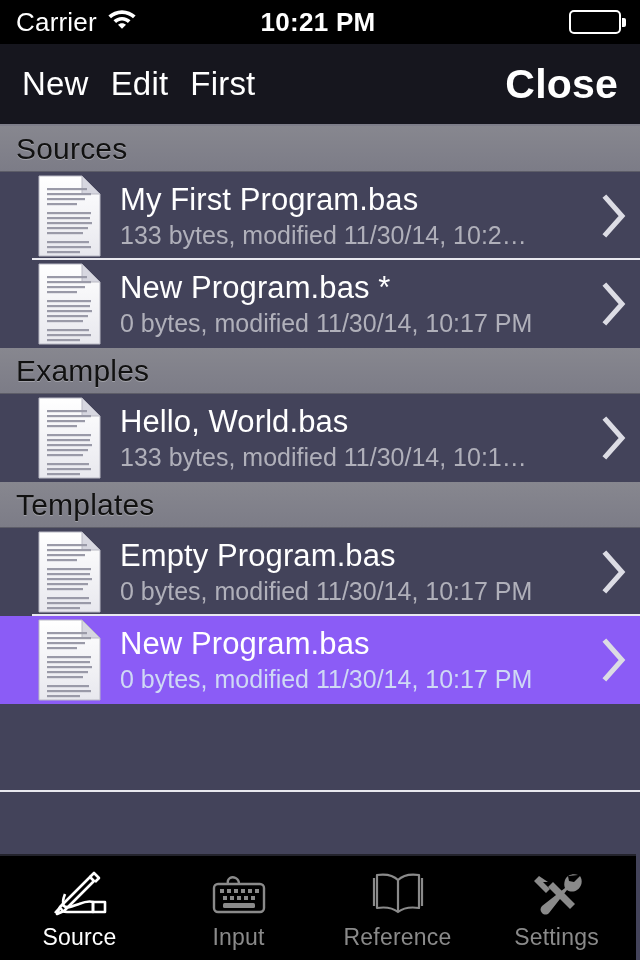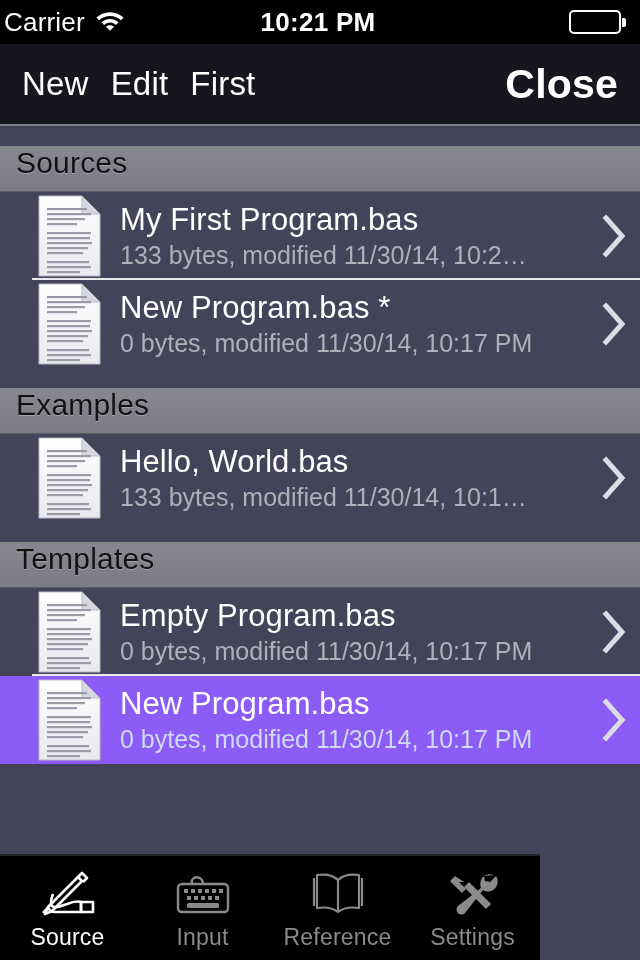--- a/index.html
+++ b/index.html
@@ -9,21 +9,21 @@
     font-family: "Liberation Sans", "DejaVu Sans", sans-serif;
     overflow: hidden;
   }
   .phone { position: relative; width: 640px; height: 960px; background: #43435a; }
 
   
   .statusbar {
     position: relative; height: 44px; background: #000;
     display: flex; align-items: center;
   }
-  .sb-left { position: absolute; left: 4px; display: flex; align-items: center; gap: 10px; }
+  .sb-left { position: absolute; left: 16px; display: flex; gap: 10px; }
   .sb-carrier { color: #fff; font-size: 26px; letter-spacing: .2px; }
   .wifi-icon { display: block; }
   .sb-center {
     position: absolute; left: 0; right: 4px; text-align: center;
     color: #fff; font-size: 26px; font-weight: 700; letter-spacing: .3px;
   }
   .sb-right { position: absolute; right: 14px; display: flex; align-items: center; }
   .battery-body {
     width: 52px; height: 24px; border: 2px solid #fff; border-radius: 5px;
     padding: 2px; display: block;
@@ -39,23 +39,22 @@
   }
   .nav-left { display: flex; align-items: baseline; gap: 22px; }
   .nav-btn { color: #fff; font-size: 33px; font-weight: 400; letter-spacing: .2px; }
   .nav-right { position: absolute; right: 22px; }
   .nav-btn-strong { color: #fff; font-size: 41px; font-weight: 700; letter-spacing: .2px; }
 
   
   .table { position: relative; height: 704px; background: #43435a; overflow: hidden; }
   .section-header {
     height: 46px; background: linear-gradient(to bottom, #87878f 0%, #7c7c87 100%);
-    display: flex; align-items: flex-start; padding-left: 16px;
+    display: flex; align-items: center; padding-left: 16px;
     border-bottom: 1px solid #5d5d68;
-    margin-top: 20px;
   }
   .section-header-title {
     font-size: 30px; color: #111; font-weight: 400; letter-spacing: .2px;
     text-shadow: 0 1px 0 rgba(255,255,255,.28);
   }
 
   .row {
     position: relative; height: 88px; background: #43435a;
     display: flex; align-items: center; padding-left: 36px;
   }
@@ -78,21 +77,21 @@
   }
   .row.selected .row-sub { color: #cfd9f5; }
   .chev { flex: 0 0 auto; width: 52px; display: flex; justify-content: center; align-items: center; }
   .chev svg { display: block; }
 
   .empty-row { height: 88px; background: #43435a; position: relative; }
   .empty-row .sep { position: absolute; left: 0; right: 0; bottom: 0; height: 2px; background: #e9e9ef; }
 
   
   .tabbar {
-    position: absolute; left: 0; bottom: 0; width: 540px; height: 106px;
+    position: absolute; left: 0; bottom: 0; width: 636px; height: 106px;
     background: #000; display: flex; align-items: stretch;
     border-top: 2px solid #23232c;
   }
   .tab {
     flex: 1 1 0; display: flex; flex-direction: column;
     align-items: center; justify-content: center; gap: 4px;
   }
   .tab-icon { height: 54px; display: flex; align-items: center; justify-content: center; }
   .tab-label { font-size: 23px; letter-spacing: .2px; color: #8a8a8a; }
   .tab.active .tab-label { color: #fff; }

